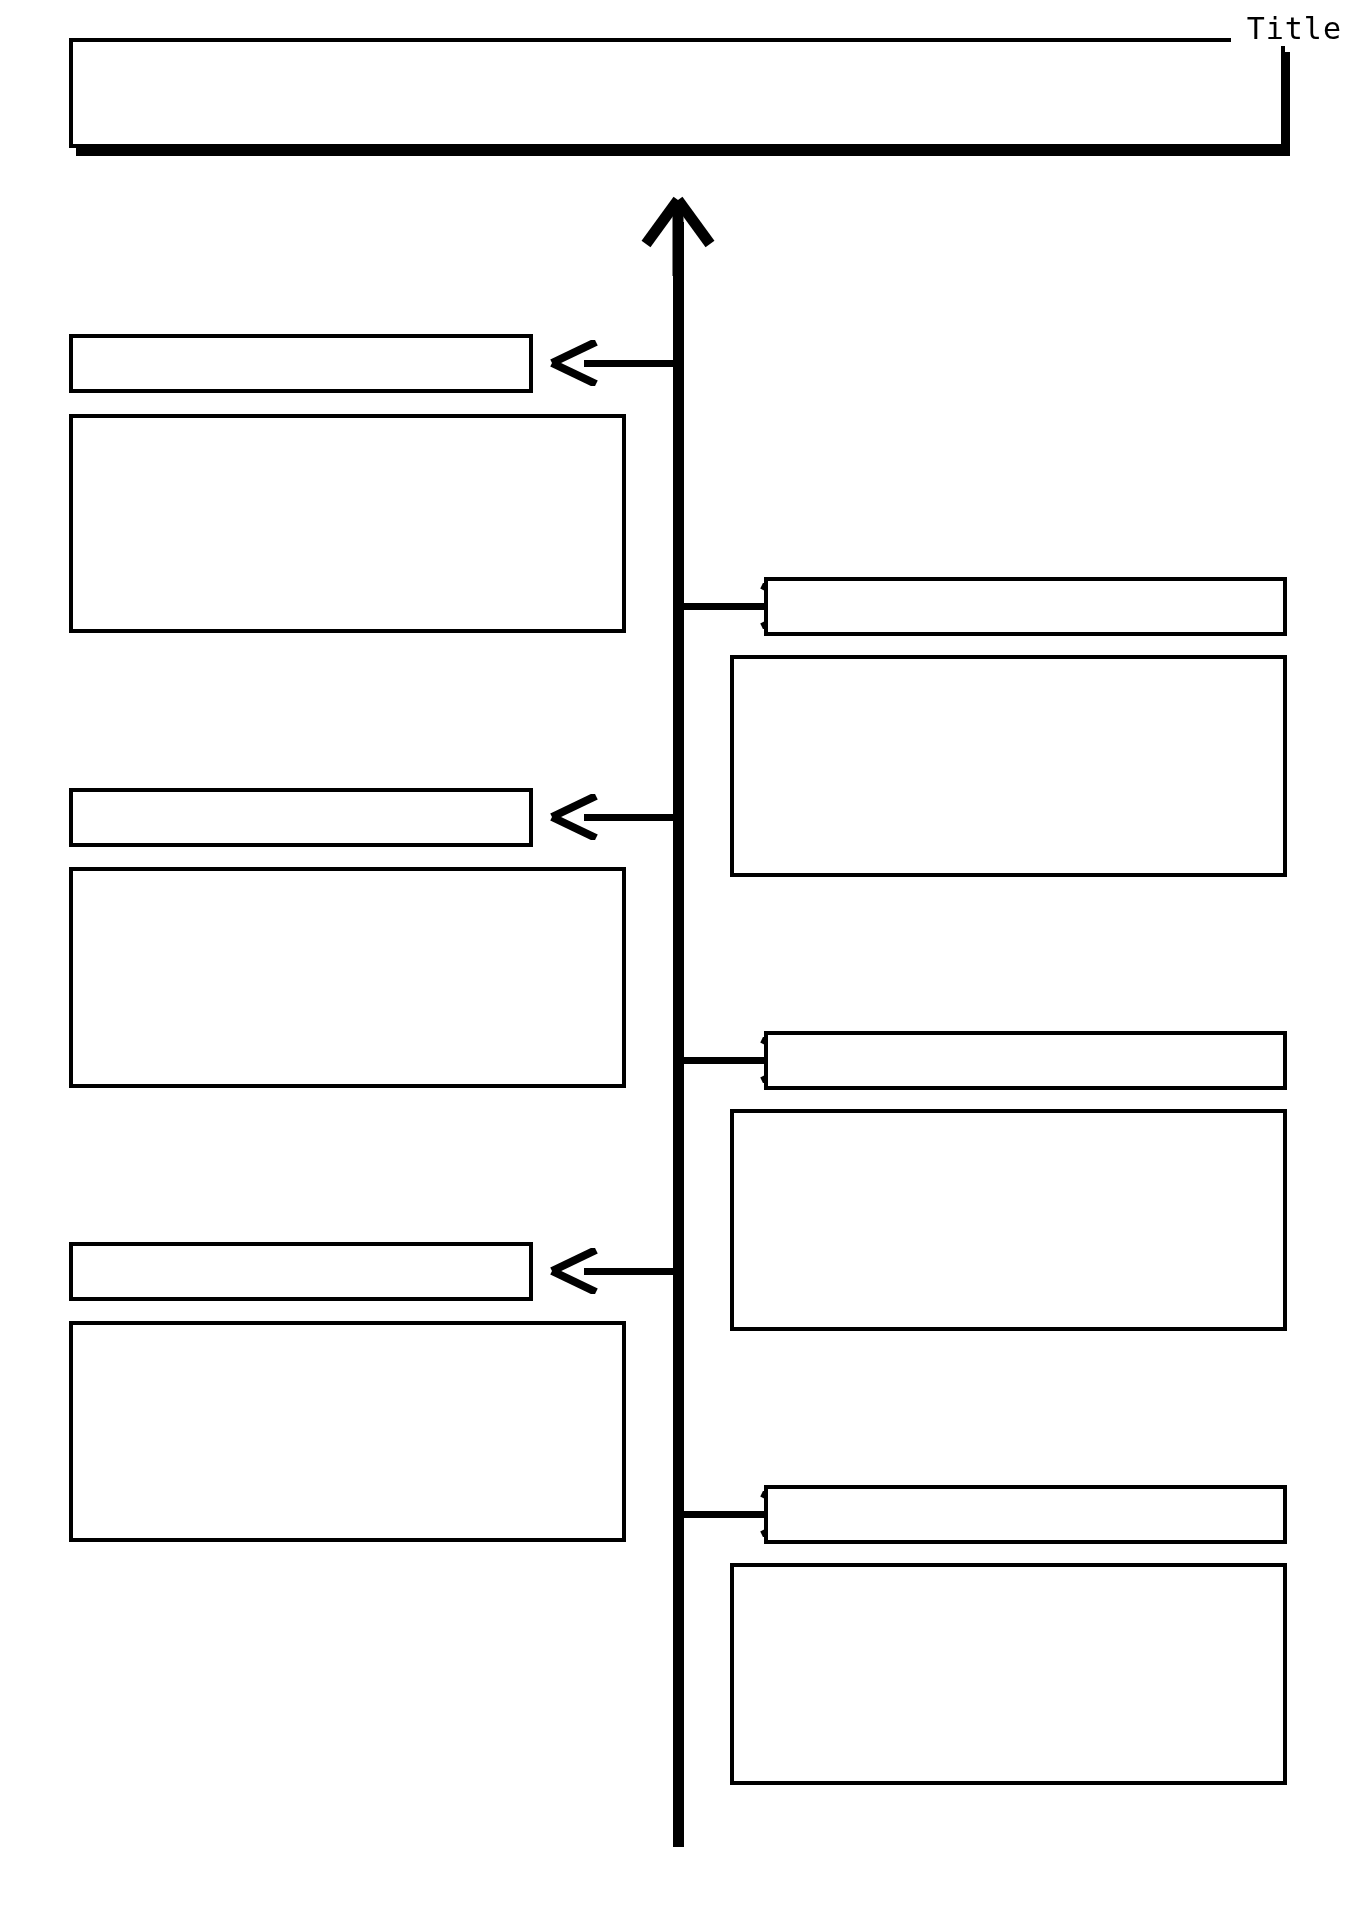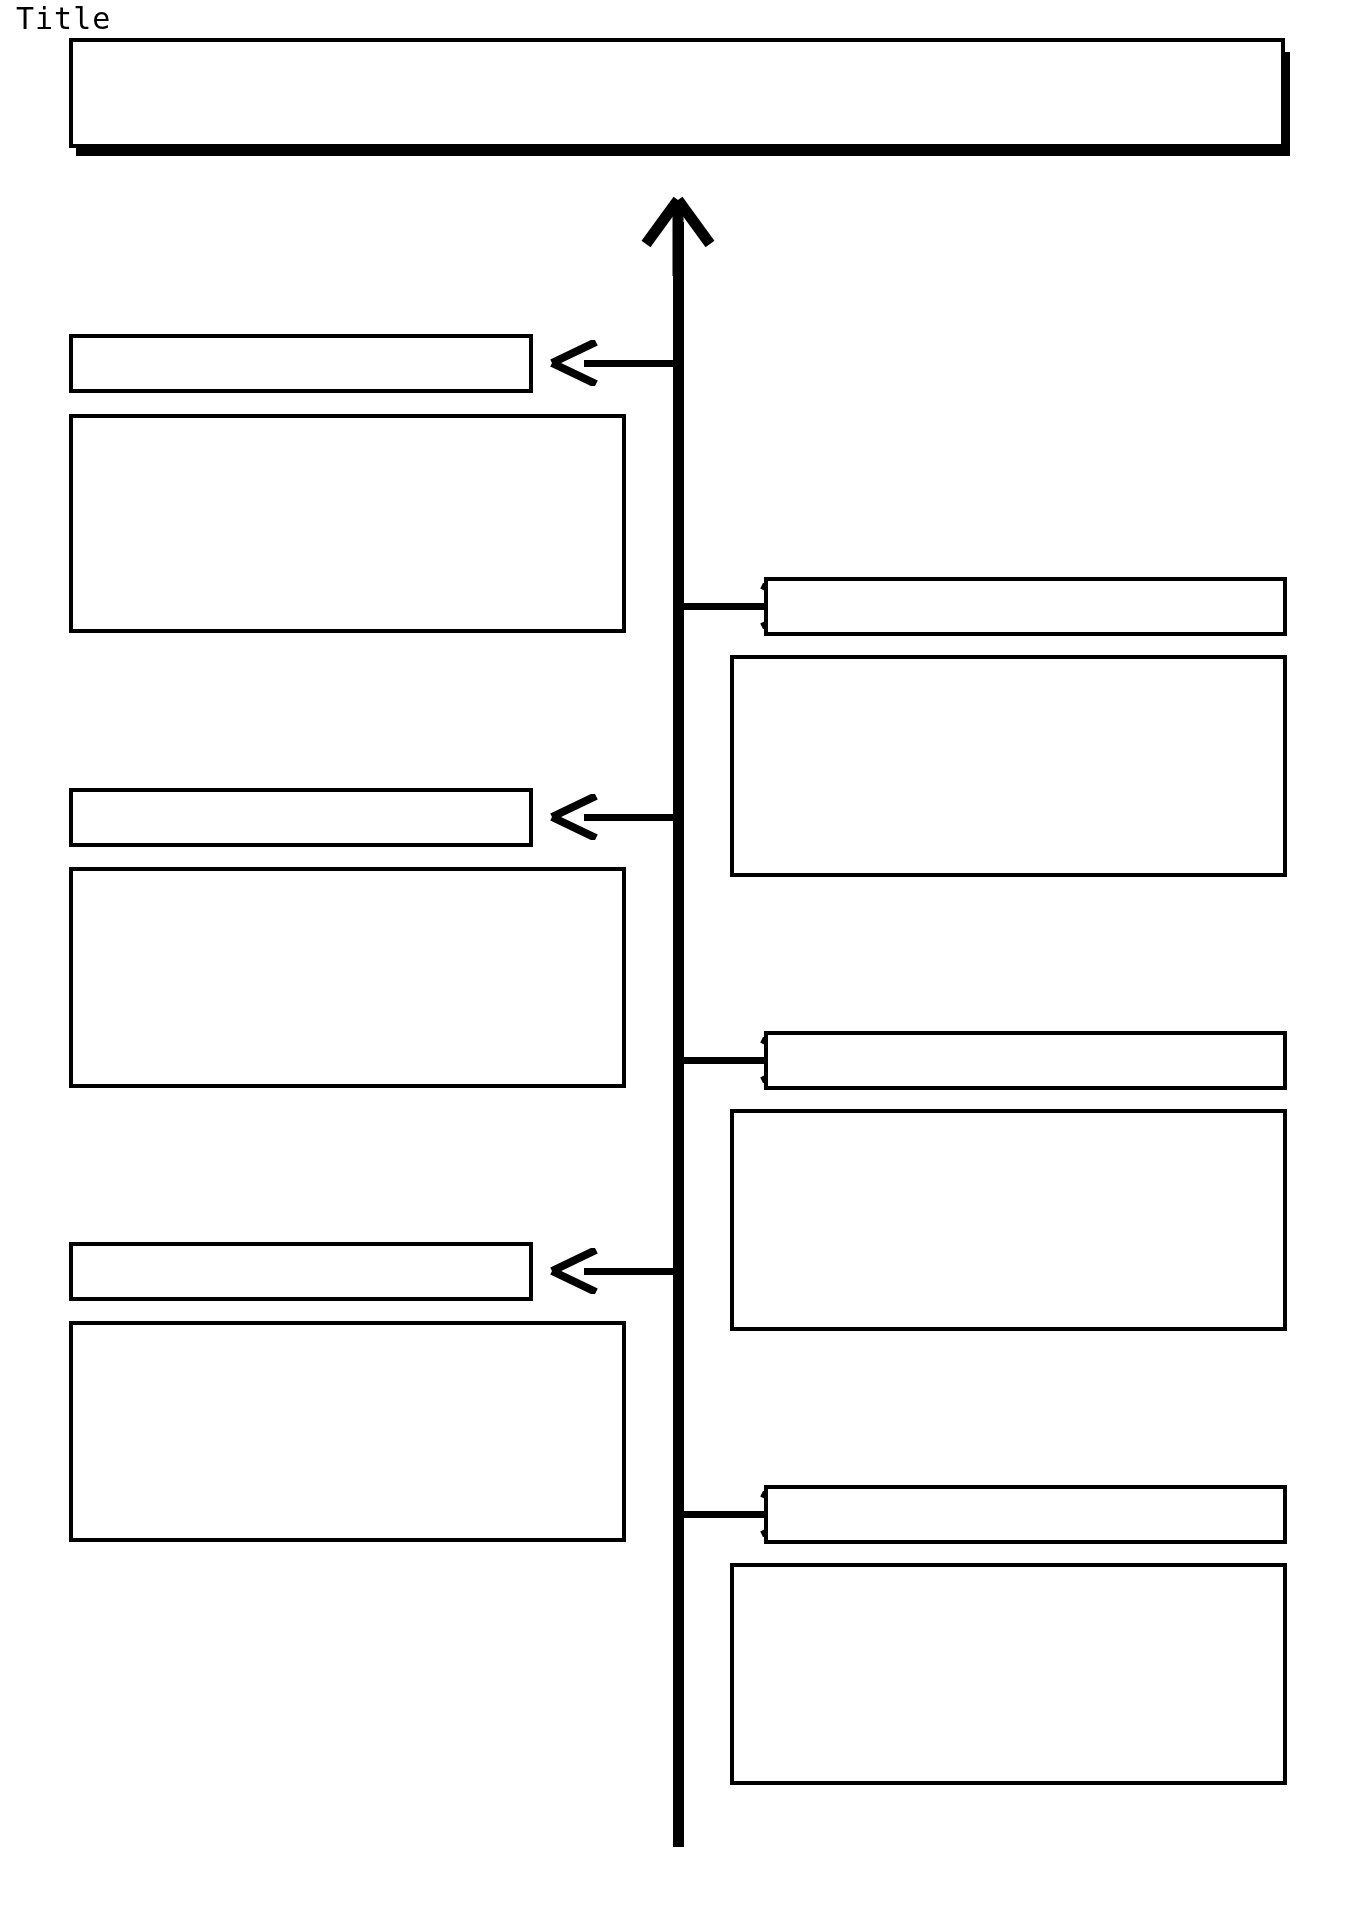--- a/index.html
+++ b/index.html
@@ -35,23 +35,23 @@
     top: 38px;
     width: 1216px;
     height: 110px;
     border: 4px solid #000000;
     background: #ffffff;
     box-sizing: border-box;
   }
   .title-legend {
     position: absolute;
     left: 0;
-    top: 2px;
+    top: 12px;
     width: 1358px;
-    text-align: left;
+    text-align: right;
     pointer-events: none;
   }
   .title-legend span {
     display: inline-block;
     background: #ffffff;
     padding: 0 16px;
     font-family: "DejaVu Sans Mono", monospace;
     font-size: 30px;
     line-height: 34px;
     letter-spacing: 1px;

